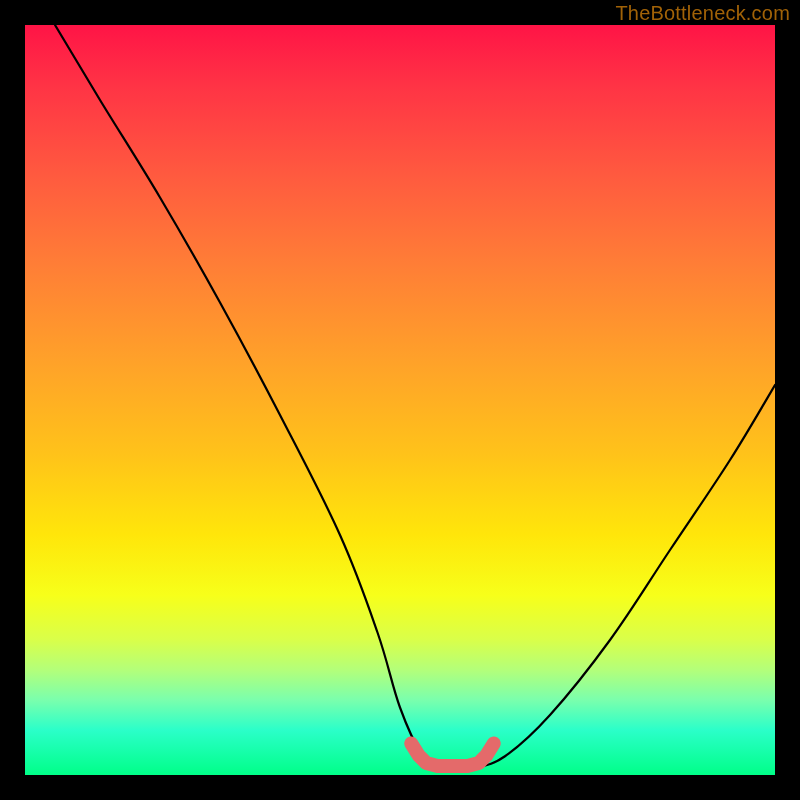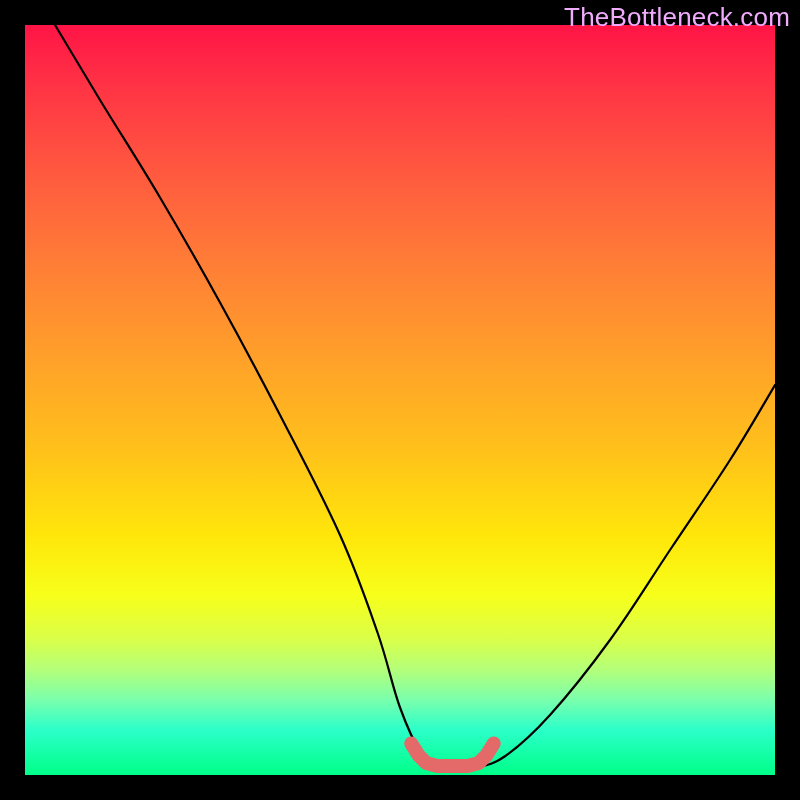--- a/index.html
+++ b/index.html
@@ -47,22 +47,22 @@
     left: 0;
     top: 0;
     width: 750px;
     height: 750px;
     pointer-events: none;
   }
   .watermark {
     position: absolute;
     top: 2px;
     right: 10px;
-    color: #f0abfc;
-    font-size: 26px;
+    color: #a16207;
+    font-size: 20px;
     font-weight: 500;
     letter-spacing: 0.2px;
     user-select: none;
   }
 </style>
 </head>
 <body>
 
 <div class="frame">
 

